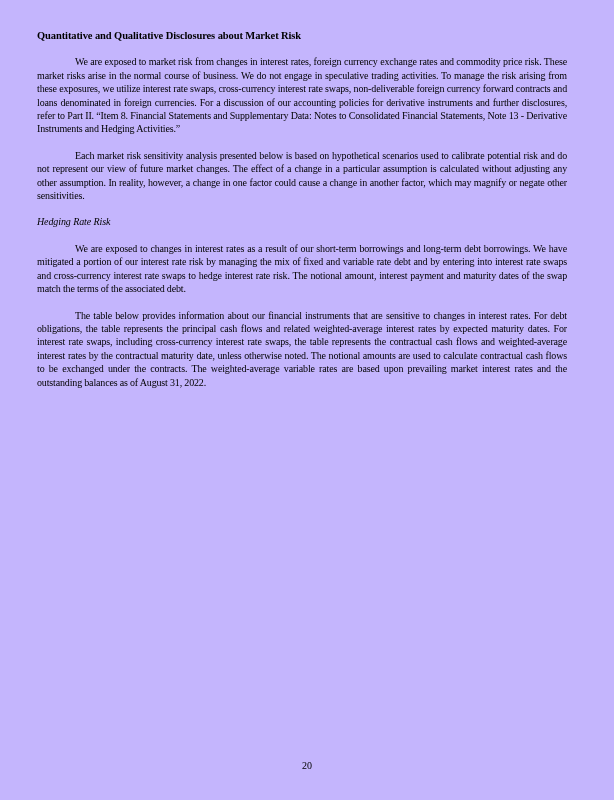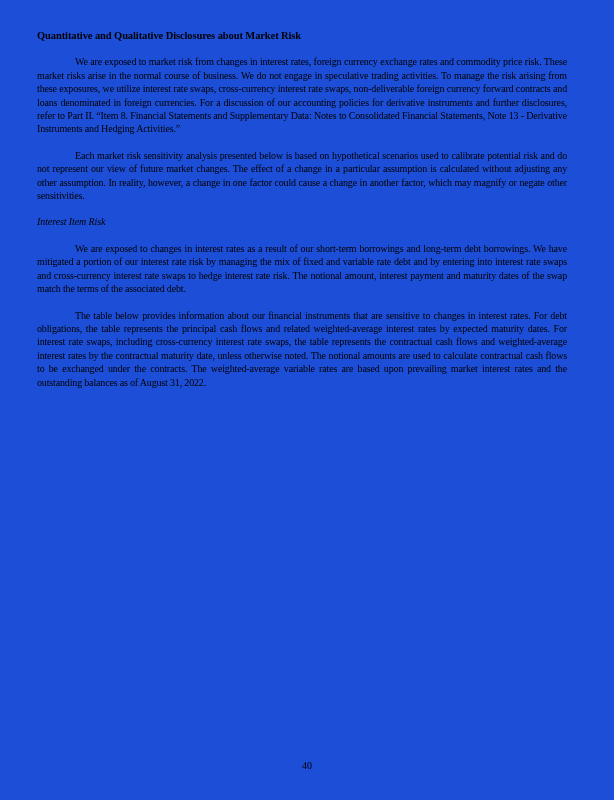--- a/index.html
+++ b/index.html
@@ -4,21 +4,21 @@
 <style>
   html, body {
     margin: 0;
     padding: 0;
     background: #ffffff;
   }
   .page {
     position: relative;
     width: 614px;
     height: 800px;
-    background: #1d4ed8;
+    background: #c4b5fd;
     color: #000000;
     font-family: "Liberation Serif", "DejaVu Serif", serif;
     font-size: 10px;
     overflow: hidden;
   }
   .content {
     position: absolute;
     left: 37px;
     right: 37px;
     top: 29px;
@@ -58,18 +58,18 @@
   }
 </style>
 </head>
 <body>
 
 <div class="page">
   <div class="content">
     <h1 class="doc-title">Quantitative and Qualitative Disclosures about Market Risk</h1>
     <p class="para">We are exposed to market risk from changes in interest rates, foreign currency exchange rates and commodity price risk. These market risks arise in the normal course of business. We do not engage in speculative trading activities. To manage the risk arising from these exposures, we utilize interest rate swaps, cross-currency interest rate swaps, non-deliverable foreign currency forward contracts and loans denominated in foreign currencies. For a discussion of our accounting policies for derivative instruments and further disclosures, refer to Part II. “Item 8. Financial Statements and Supplementary Data: Notes to Consolidated Financial Statements, Note 13 - Derivative Instruments and Hedging Activities.”</p>
     <p class="para">Each market risk sensitivity analysis presented below is based on hypothetical scenarios used to calibrate potential risk and do not represent our view of future market changes. The effect of a change in a particular assumption is calculated without adjusting any other assumption. In reality, however, a change in one factor could cause a change in another factor, which may magnify or negate other sensitivities.</p>
-    <h2 class="section-heading">Interest Item Risk</h2>
+    <h2 class="section-heading">Hedging Rate Risk</h2>
     <p class="para">We are exposed to changes in interest rates as a result of our short-term borrowings and long-term debt borrowings. We have mitigated a portion of our interest rate risk by managing the mix of fixed and variable rate debt and by entering into interest rate swaps and cross-currency interest rate swaps to hedge interest rate risk. The notional amount, interest payment and maturity dates of the swap match the terms of the associated debt.</p>
     <p class="para">The table below provides information about our financial instruments that are sensitive to changes in interest rates. For debt obligations, the table represents the principal cash flows and related weighted-average interest rates by expected maturity dates. For interest rate swaps, including cross-currency interest rate swaps, the table represents the contractual cash flows and weighted-average interest rates by the contractual maturity date, unless otherwise noted. The notional amounts are used to calculate contractual cash flows to be exchanged under the contracts. The weighted-average variable rates are based upon prevailing market interest rates and the outstanding balances as of August 31, 2022.</p>
   </div>
-  <div class="footer">40</div>
+  <div class="footer">20</div>
 </div>
 
 </body></html>

